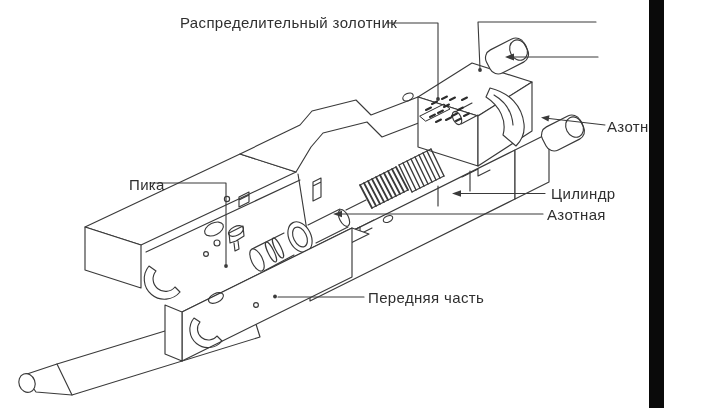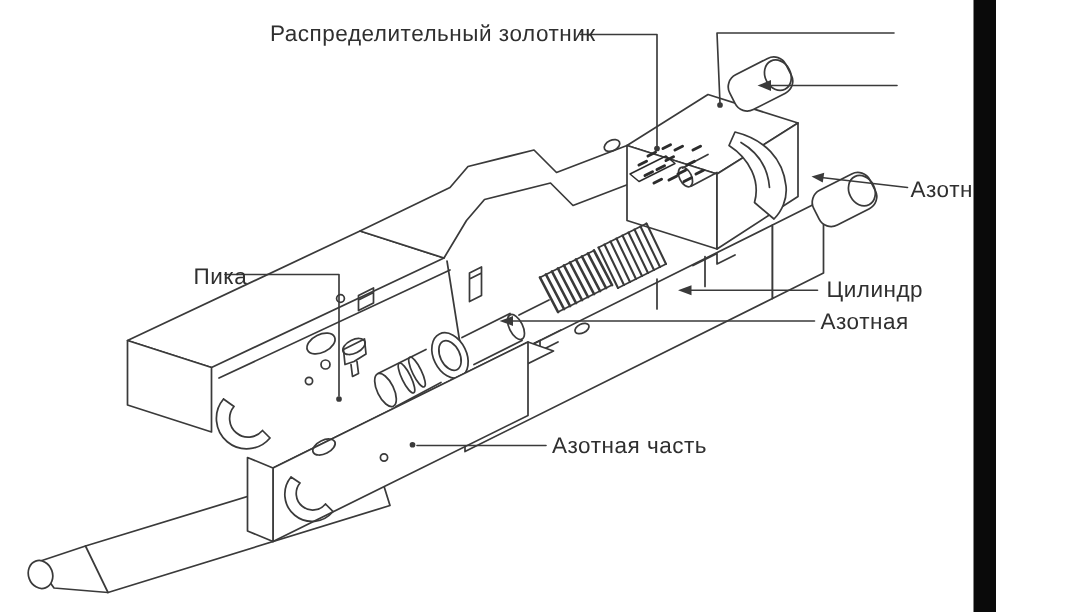--- a/index.html
+++ b/index.html
@@ -142,16 +142,16 @@
         <circle cx="275" cy="296.5" r="1.9" fill="#3a3a3a" stroke="none"></circle>
       </g>
     </g>
   </svg>
 
   <div class="label lbl-distribution">Распределительный золотник</div>
   <div class="label lbl-nitrogen">Азотная камера</div>
   <div class="label lbl-cylinder">Цилиндр</div>
   <div class="label lbl-piston">Азотная</div>
   <div class="label lbl-pike">Пика</div>
-  <div class="label lbl-front">Азотная часть</div>
+  <div class="label lbl-front">Передняя часть</div>
 
   <div id="right-bar"></div>
 </div>
 
 </body></html>

